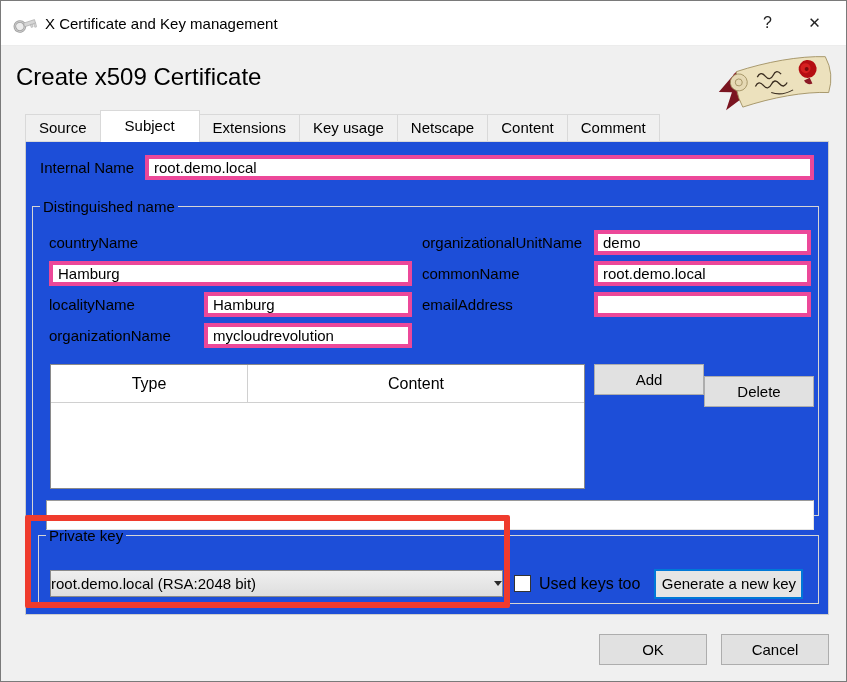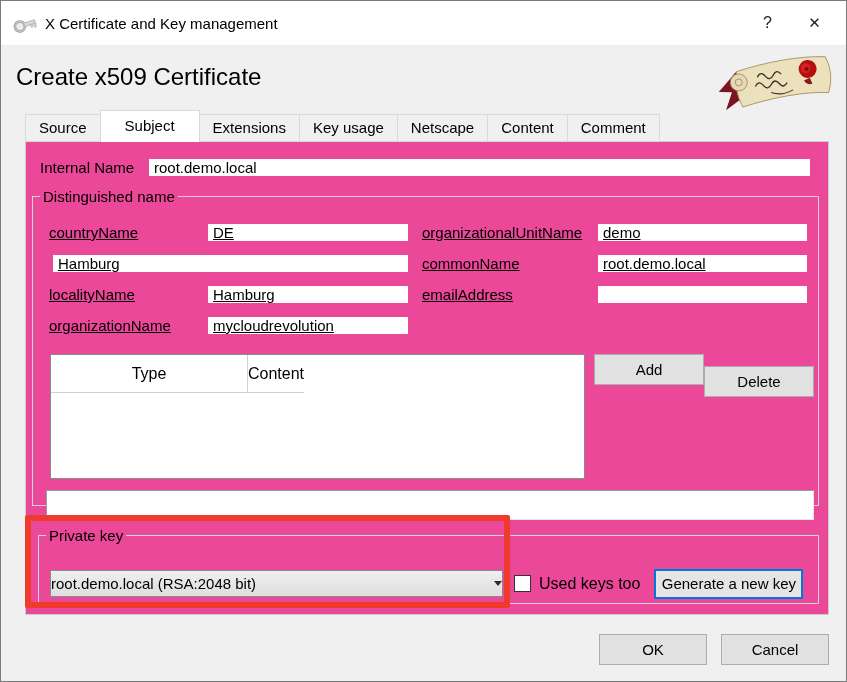--- a/index.html
+++ b/index.html
@@ -18,44 +18,44 @@
   .page-title{position:absolute;left:15px;top:62px;font-size:24px;font-weight:400;color:#000;margin:0;}
   .logo{position:absolute;right:3px;top:50px;}
 
   
   .tabbar{position:absolute;left:24px;top:110px;height:31px;display:flex;align-items:flex-end;z-index:3;}
   .tab{height:28px;line-height:26px;padding:0 13px;background:#f0f0f0;border:1px solid #d9d9d9;border-left:none;font-size:15px;color:#000;white-space:nowrap;cursor:default;}
   .tab:first-child{border-left:1px solid #d9d9d9;}
   .tab.active{height:32px;line-height:30px;padding:0 24px;background:#ffffff;border-left:1px solid #d9d9d9;border-bottom:none;margin-left:-1px;position:relative;z-index:4;}
 
   
-  .pane{position:absolute;left:24px;top:140px;width:804px;height:474px;background:#ec4899;border:1px solid #cdcdcd;z-index:1;}
+  .pane{position:absolute;left:24px;top:140px;width:804px;height:474px;background:#1d4ed8;border:1px solid #cdcdcd;z-index:1;}
   .row-internal{position:absolute;left:14px;top:12px;right:14px;height:26px;display:flex;align-items:center;}
   .row-internal label{font-size:15px;width:105px;white-space:nowrap;}
   .txt{font-family:"Liberation Sans",sans-serif;font-size:15px;border:4px solid #ec4899;background:#fff;height:25px;padding:1px 5px;color:#000;}
   .row-internal input{flex:1;}
 
   fieldset{border:1px solid #d5d5d5;margin:0;padding:0;position:absolute;background:transparent;}
   legend{font-size:15px;color:#000;margin-left:7px;padding:0 3px;}
-  fieldset.dn{left:6px;top:46px;width:787px;height:318px;}
+  fieldset.dn{left:6px;top:56px;width:787px;height:318px;}
   fieldset.pk{left:12px;top:385px;width:781px;height:77px;}
 
   
-  .dn-grid{position:absolute;left:16px;right:18px;top:15px;display:grid;grid-template-columns:363px 1fr;grid-auto-rows:25px;column-gap:10px;row-gap:6px;text-decoration:underline;}
+  .dn-grid{position:absolute;left:16px;right:18px;top:15px;display:grid;grid-template-columns:363px 1fr;grid-auto-rows:25px;column-gap:10px;row-gap:6px;}
   .field{display:flex;align-items:center;}
   .field label{font-size:15px;white-space:nowrap;}
   .field.left  label{width:155px;flex:none;}
   .field.right label{width:172px;flex:none;}
   .field input{flex:1;min-width:0;}
   .ga-l1{grid-area:1/1}.ga-l2{grid-area:2/1}.ga-l3{grid-area:3/1}.ga-l4{grid-area:4/1}
   .ga-r1{grid-area:1/2}.ga-r2{grid-area:2/2}.ga-r3{grid-area:3/2}
 
   
   .table-row{position:absolute;left:17px;right:4px;top:149px;height:125px;display:flex;align-items:flex-start;}
-  .dn-table{width:632px;height:125px;border:1px solid #8a8a8a;background:#fff;display:flex;flex-direction:row;}
+  .dn-table{width:632px;height:125px;border:1px solid #8a8a8a;background:#fff;display:flex;flex-direction:column;}
   .dn-table .thead{display:flex;height:38px;border-bottom:1px solid #d0d0d0;}
   .dn-table .th{display:flex;align-items:center;justify-content:center;font-size:16px;color:#000;}
   .dn-table .th.type{width:197px;border-right:1px solid #d0d0d0;}
   .dn-table .th.content{flex:1;}
   .dn-table .tbody{flex:1;}
   .side-btns{margin-left:9px;display:flex;flex-direction:row;}
   .btn{font-family:"Liberation Sans",sans-serif;font-size:15px;color:#000;background:#e1e1e1;border:1px solid #adadad;width:110px;height:31px;text-align:center;line-height:29px;cursor:default;}
   .btn.delete{margin-top:12px;}
 
   .thinbox{position:absolute;left:13px;right:4px;top:285px;height:30px;background:#fff;border-top:1px solid #9a9a9a;border-left:1px solid #9a9a9a;border-right:1px solid #e4e4e4;border-bottom:1px solid #e4e4e4;}
@@ -135,21 +135,20 @@
       <label>Internal Name</label>
       <input class="txt" value="root.demo.local" style="">
     </div>
 
     <fieldset class="dn">
       <legend>Distinguished name</legend>
 
       <div class="dn-grid">
         <div class="field left ga-l1">
           <label>countryName</label>
-          <input class="txt" value="DE" style="">
         </div>
         <div class="field left ga-l2">
           <input class="txt" value="Hamburg" style="">
         </div>
         <div class="field left ga-l3">
           <label>localityName</label>
           <input class="txt" value="Hamburg" style="">
         </div>
         <div class="field left ga-l4">
           <label>organizationName</label>

